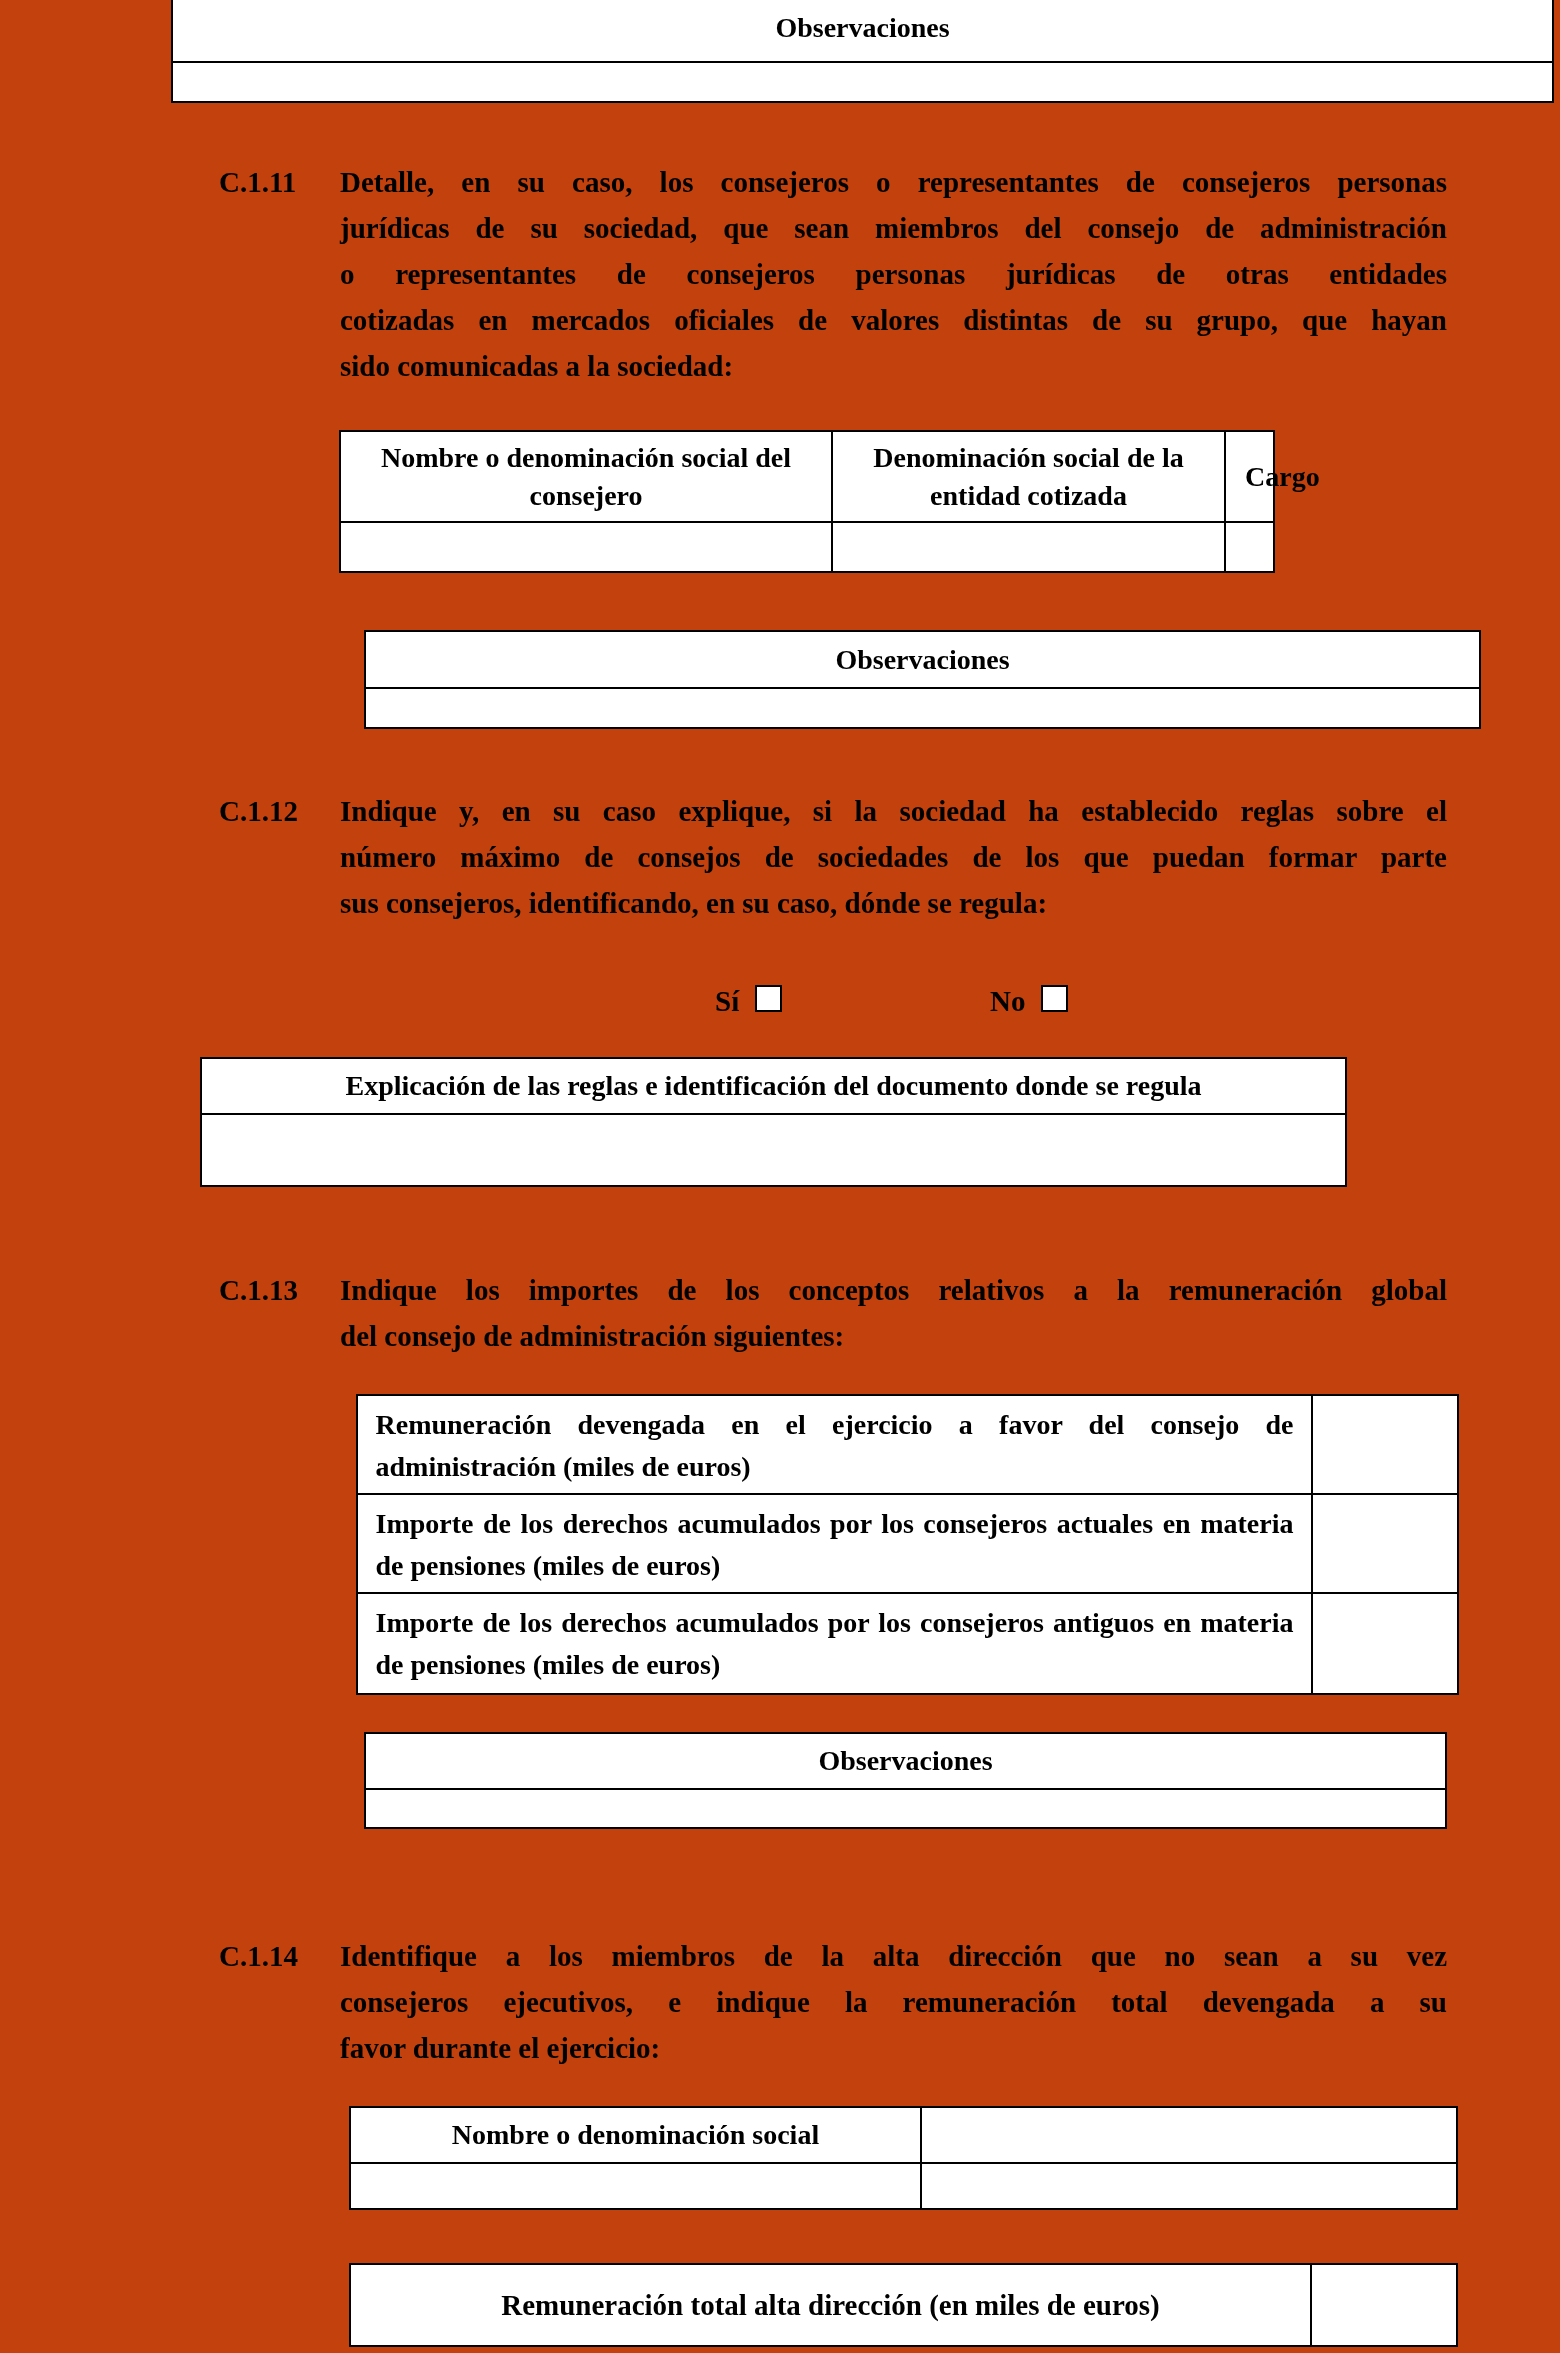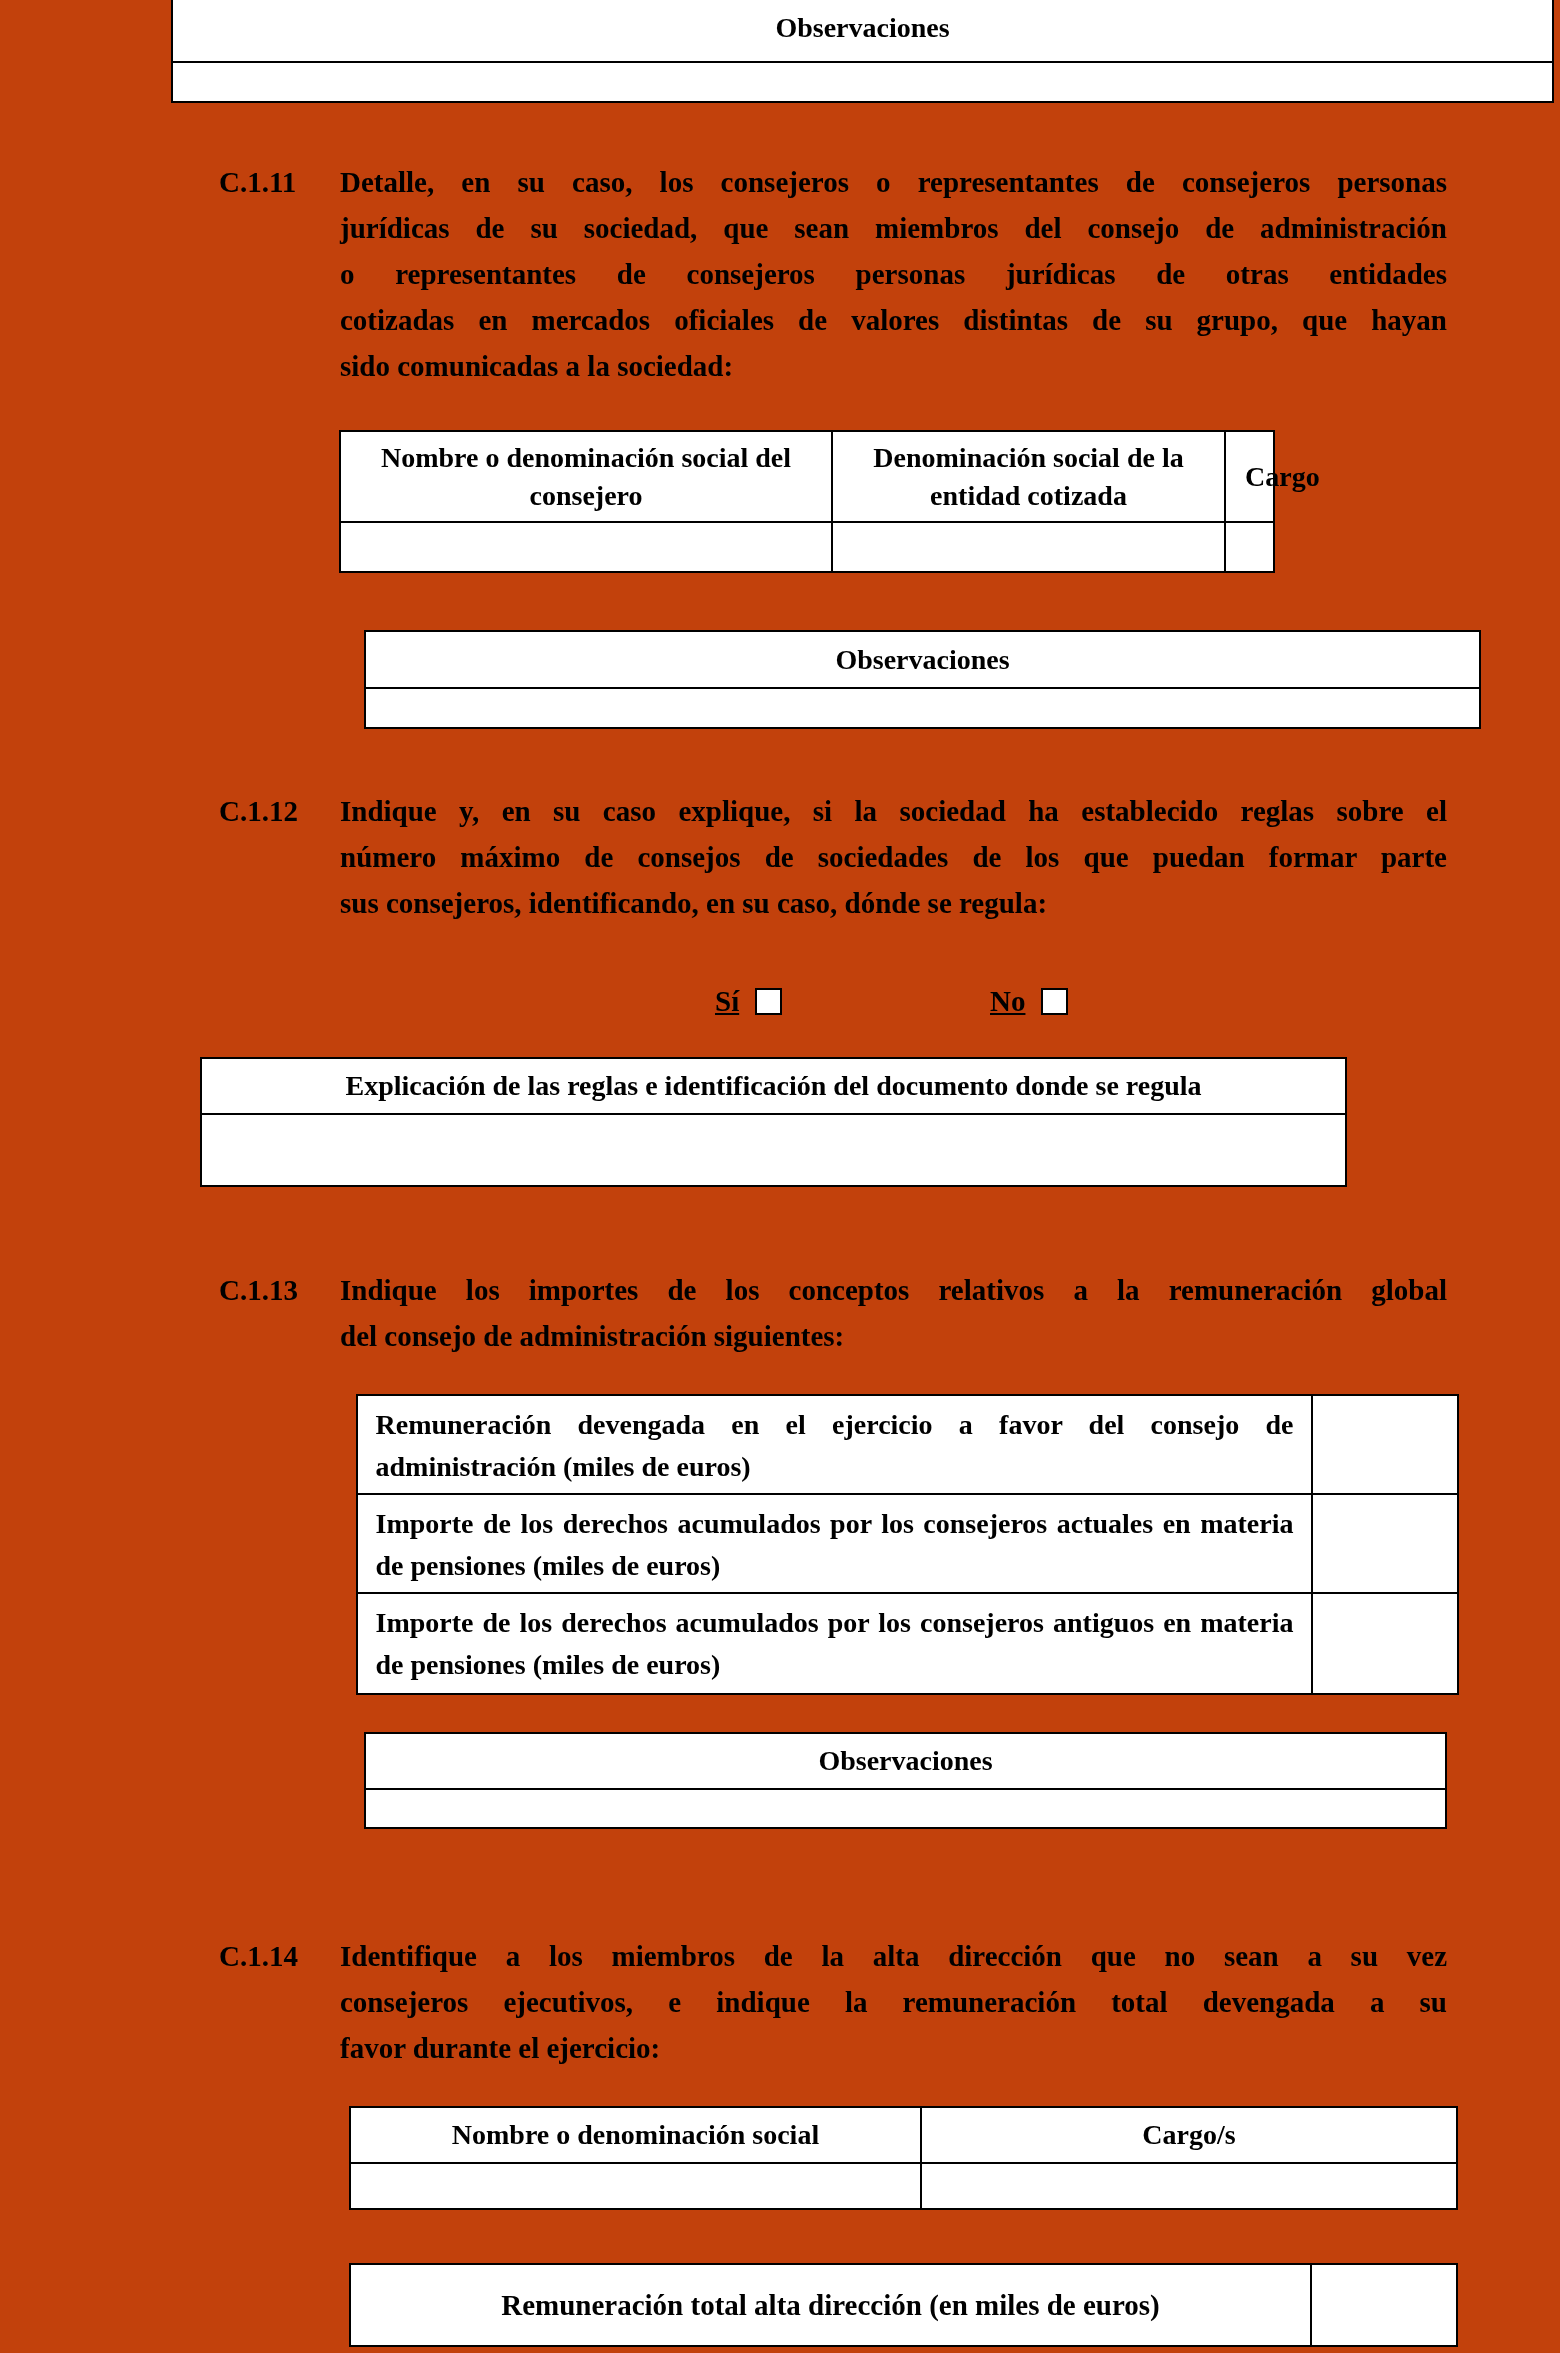--- a/index.html
+++ b/index.html
@@ -68,21 +68,21 @@
     font-size: 29px; line-height: 46px;
   }
   .sec-text {
     position: absolute; left: 340px; width: 1107px;
     font-size: 29px; line-height: 46px;
   }
   .jline { text-align: justify; text-align-last: justify; }
   .jline.jline-last { text-align-last: left; }
 
   
-  .choice { position: absolute; display: flex; align-items: center; gap: 16px; height: 33px; text-decoration: underline; }
+  .choice { position: absolute; display: flex; gap: 16px; height: 33px; }
   .choice-label { font-size: 29px; }
   .checkbox {
     width: 27px; height: 27px;
     border: 2.4px solid #000;
     display: inline-block;
     background: #fff;
   }
 </style>
 </head>
 <body>
@@ -187,23 +187,20 @@
       <div class="jline">Identifique a los miembros de la alta dirección que no sean a su vez</div>
       <div class="jline">consejeros ejecutivos, e indique la remuneración total devengada a su</div>
       <div class="jline jline-last">favor durante el ejercicio:</div>
     </div>
 
   <div class="tbl" id="tbl-nc">
     <div class="trow hdr grid-nc" style="height:56px">
       <div class="cell">
         <span>Nombre o denominación social</span>
       </div>
-      <div class="cell last">
-        <span>Cargo/s</span>
-      </div>
     </div>
     <div class="trow grid-nc" style="height:44px">
       <div class="cell"></div>
       <div class="cell last"></div>
     </div>
   </div>
 
   <div class="tbl" id="tbl-total">
     <div class="trow grid-total total-row">
       <div class="total-label">Remuneración total alta dirección (en miles de euros)</div>

